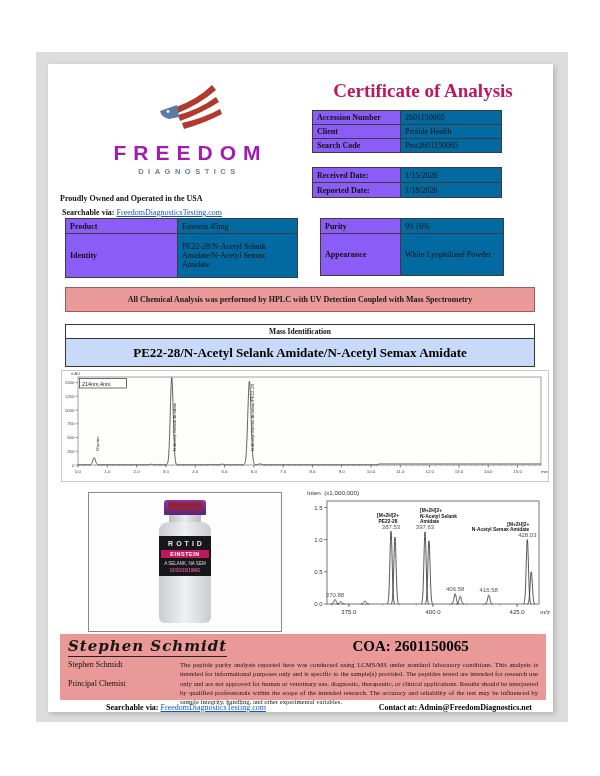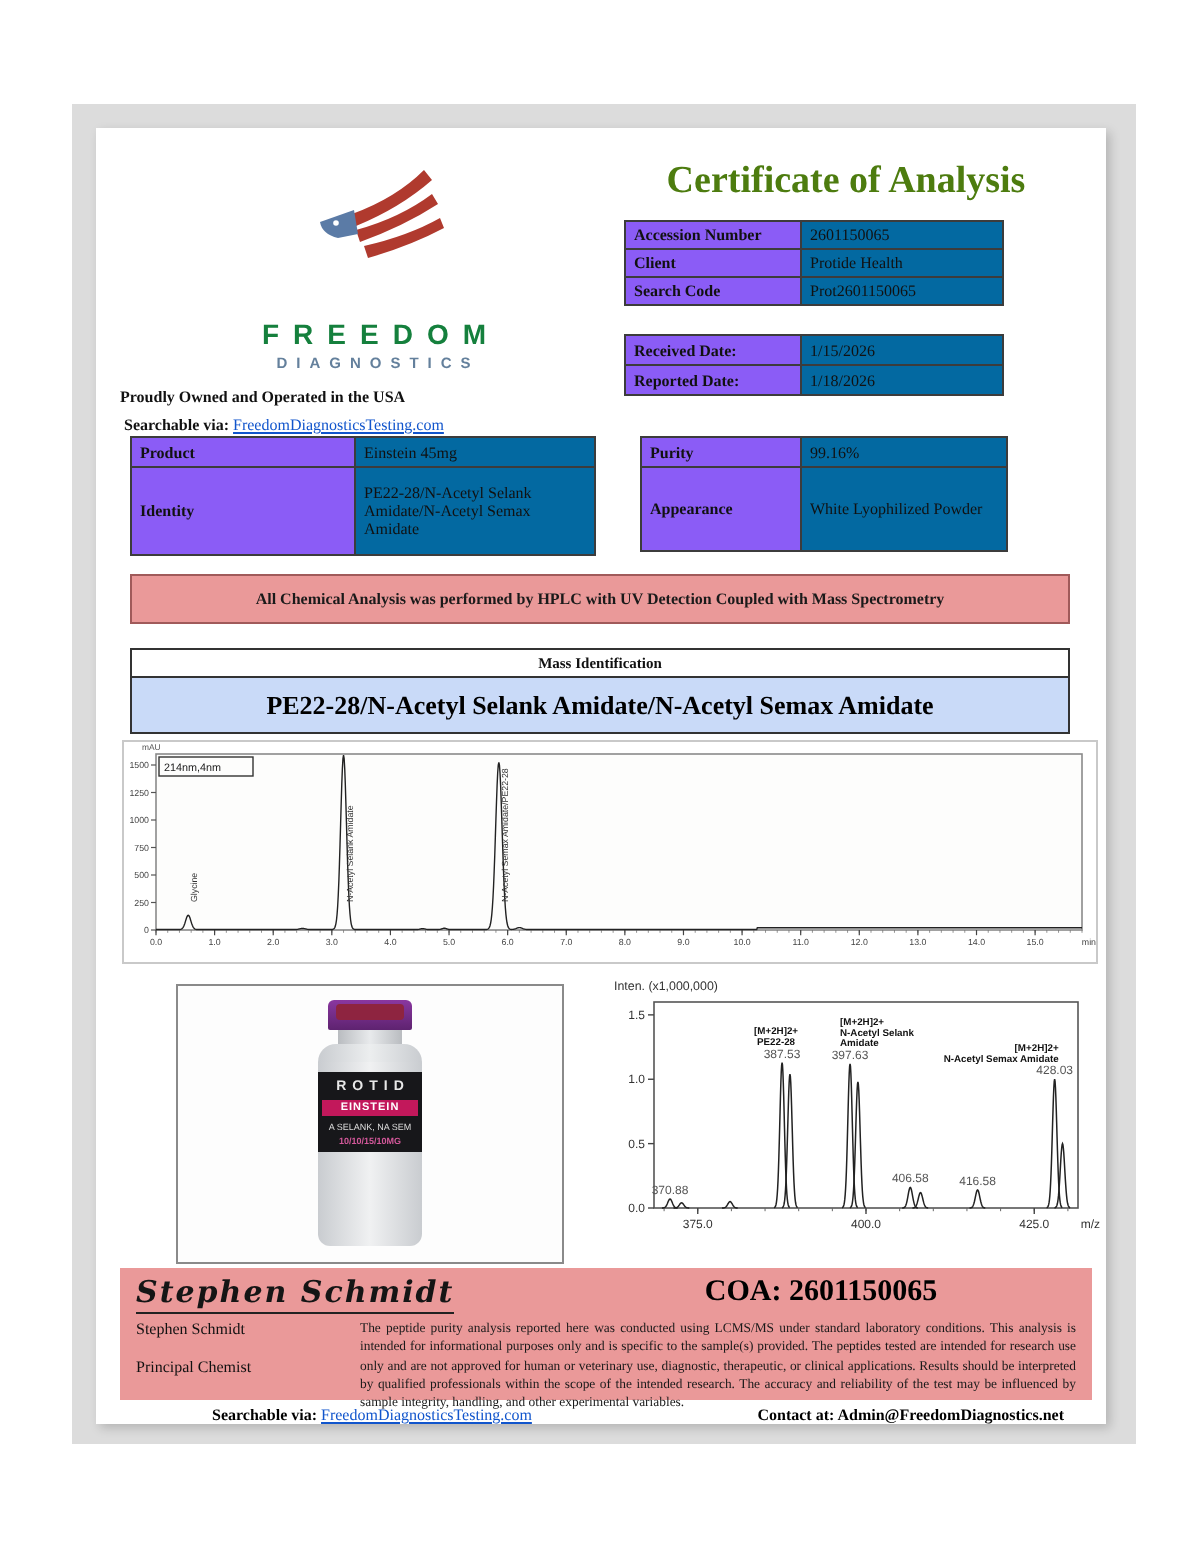--- a/index.html
+++ b/index.html
@@ -4,31 +4,31 @@
 <style>
   * { margin:0; padding:0; box-sizing:border-box; }
   html,body { width:600px; height:776px; background:#fff; font-family:"Liberation Serif", serif; }
   .stage { position:relative; width:600px; height:776px; background:#fff; overflow:hidden; }
   .mat { position:absolute; left:36px; top:52px; width:532px; height:670px; background:#dcdcdc; }
   .page { position:absolute; left:12px; top:12px; width:505px; height:648px; background:#fff;
           box-shadow:2px 2px 5px rgba(0,0,0,.18); }
 
   
   .logo-wrap { position:absolute; left:55px; top:20px; width:168px; text-align:center; }
-  .brand-name { font-family:"Liberation Sans", sans-serif; font-weight:bold; font-size:14px;
-                letter-spacing:7px; padding-left:7px; color:#15803d; margin-top:18px; }
+  .brand-name { font-family:"Liberation Sans", sans-serif; font-weight:bold; font-size:21px;
+                letter-spacing:7px; padding-left:7px; color:#a21caf; margin-top:1px; }
   .brand-sub  { font-family:"Liberation Sans", sans-serif; font-weight:bold; font-size:7.5px;
                 letter-spacing:4.5px; padding-left:4px; color:#64809c; margin-top:2px; }
   .tagline { position:absolute; left:12px; top:130px; width:278px; text-align:left;
              font-weight:bold; font-size:8px; color:#111; }
   .search-top { position:absolute; left:14px; top:144px; font-weight:bold; font-size:8px; color:#111; }
   a.doc-link { color:#1155cc; text-decoration:underline; font-weight:normal;text-align:center; }
 
   .coa-title { position:absolute; left:252px; top:16px; width:246px; text-align:center;
-               font-weight:bold; font-size:19px; color:#4d7c0f; }
+               font-weight:bold; font-size:19px; color:#be185d; }
 
   
   table.ctable { border-collapse:collapse; table-layout:fixed; border:1.5px solid #3c3c3c; }
   table.ctable td { border:1px solid #3c3c3c; padding:1px 4px; font-size:8px; vertical-align:middle; color:#111; }
   table.ctable td.lbl { background:#8b5cf6; font-weight:bold; }
   table.ctable td.val { background:#0369a1; }
   .info-table  { position:absolute; left:264px; top:46px;  width:190px; }
   .info-table td { height:14px; }
   .dates-table { position:absolute; left:264px; top:103px; width:190px; }
   .dates-table td { height:15px; }

